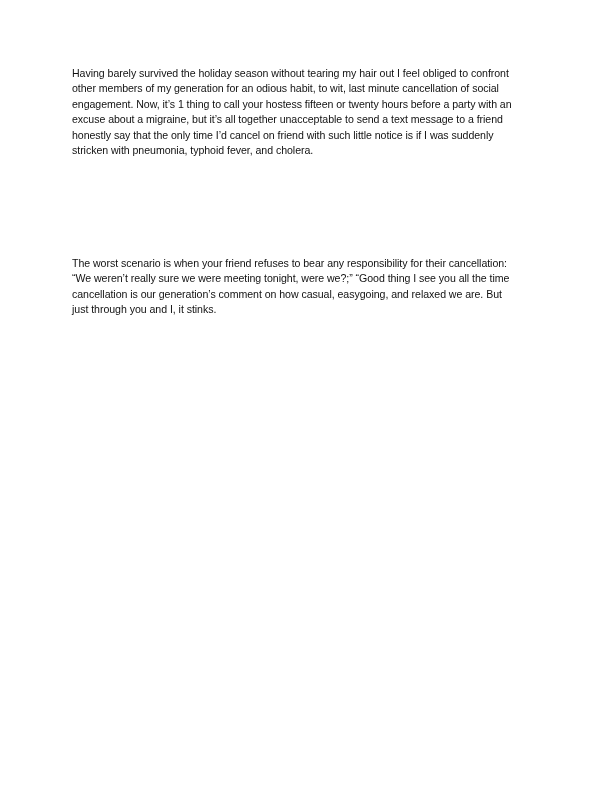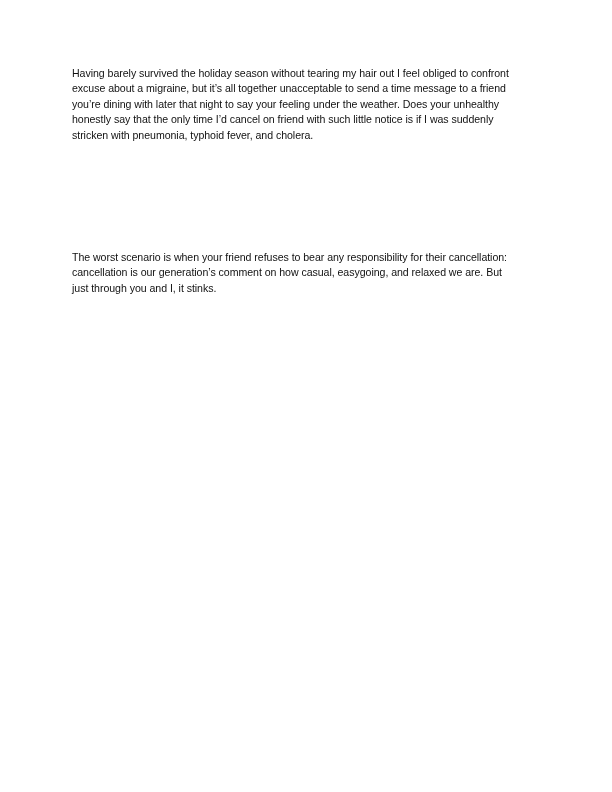--- a/index.html
+++ b/index.html
@@ -1,31 +1,33 @@
 <!DOCTYPE html>
 <html><head>
 <meta charset="utf-8">
 <style>
   html, body { margin: 0; padding: 0; background: #ffffff; }
   body { width: 612px; height: 792px; position: relative; overflow: hidden; }
   .page { position: absolute; left: 0; top: 0; width: 612px; height: 564px; background: #fff; }
   .para { position: absolute; left: 72px; width: 480px; font-family: "Liberation Sans", sans-serif; font-size: 10.6px; color: #111; }
   .line { display: block; height: 15.45px; line-height: 15.45px; white-space: pre; letter-spacing: -0.05px; }
   #p1 { top: 66px; }
-  #p2 { top: 250px; }
+  #p2 { top: 256px; }
 </style>
 </head>
 <body>
 
 <div class="page">
   <div class="para" id="p1">
     <span class="line">Having barely survived the holiday season without tearing my hair out I feel obliged to confront</span>
-    <span class="line">excuse about a migraine, but it’s all together unacceptable to send a time message to a friend</span>
-    <span class="line">you’re dining with later that night to say your feeling under the weather. Does your unhealthy</span>
+    <span class="line">other members of my generation for an odious habit, to wit, last minute cancellation of social</span>
+    <span class="line">engagement. Now, it’s 1 thing to call your hostess fifteen or twenty hours before a party with an</span>
+    <span class="line">excuse about a migraine, but it’s all together unacceptable to send a text message to a friend</span>
     <span class="line">honestly say that the only time I’d cancel on friend with such little notice is if I was suddenly</span>
     <span class="line">stricken with pneumonia, typhoid fever, and cholera.</span>
   </div>
   <div class="para" id="p2">
     <span class="line">The worst scenario is when your friend refuses to bear any responsibility for their cancellation:</span>
+    <span class="line">“We weren’t really sure we were meeting tonight, were we?;” “Good thing I see you all the time</span>
     <span class="line">cancellation is our generation’s comment on how casual, easygoing, and relaxed we are. But</span>
     <span class="line">just through you and I, it stinks.</span>
   </div>
 </div>
 
 </body></html>

